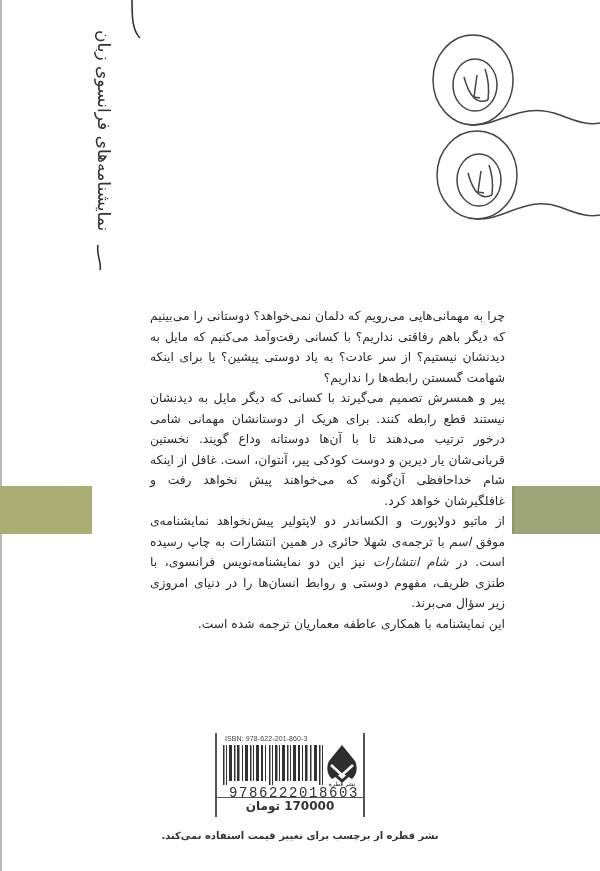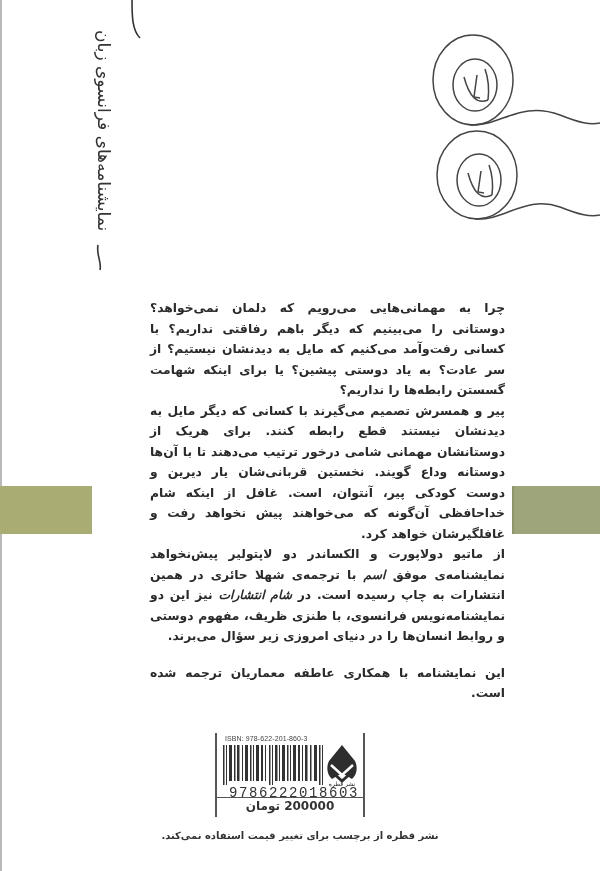--- a/index.html
+++ b/index.html
@@ -6,26 +6,26 @@
   body {
     width: 600px; height: 871px; background: #ffffff; position: relative; overflow: hidden;
     font-family: "DejaVu Sans", sans-serif; color: #2b2b2b;
   }
   .left-edge { position: absolute; left: 0; top: 0; width: 2px; height: 871px; background: #b9b9b9; }
   .vertical-title {
     position: absolute; left: 40px; top: 0; width: 120px; height: 280px;
   }
   .faces { position: absolute; left: 420px; top: 25px; width: 180px; height: 200px; }
   .body-text {
-    position: absolute; left: 150px; top: 298px; width: 355px;
+    position: absolute; left: 150px; top: 306px; width: 355px;
     direction: rtl; text-align: justify; text-align-last: right;
-    font-size: 12.3px; line-height: 20.5px; color: #2a2a2a; font-weight: bold;
+    font-size: 12.3px; line-height: 20.5px; color: #2a2a2a;
   }
   .body-text p { margin: 0; }
-  .body-text p.gap { margin-top: 16px; }
+  .body-text p.gap { margin-top: 0; }
   .body-text i { font-style: italic; }
   .green-left { position: absolute; left: 0; top: 486px; width: 92px; height: 48px; background: #a9ac73; }
   .green-right { position: absolute; left: 512px; top: 486px; width: 88px; height: 48px; background: #9fa57a; border-left: 2px solid #8e956a; }
   .barcode-box {
     position: absolute; left: 215px; top: 733px; width: 146px; height: 84px;
     border-left: 2px solid #555; border-right: 2px solid #555;
   }
   .barcode-box .sep { position: absolute; left: 0; right: 0; top: 64px; height: 1px; background: #555; }
   .isbn { position: absolute; left: 8px; top: 2px; font-size: 7px; color: #444; letter-spacing: 0.1px; font-family: "Liberation Sans", sans-serif; }
   .bars { position: absolute; left: 6px; top: 12px; width: 100px; height: 40px; }
@@ -111,16 +111,16 @@
     </g>
   </svg>
   <div class="digits">9786222018603</div>
   <svg class="logo" viewBox="0 0 34 48">
     <path d="M17 2 L30 18 C33 24 32 32 27 36 L17 30 L7 36 C2 32 1 24 4 18 Z" fill="#2e2e2e"></path>
     <path d="M6 22 L17 32 L28 22" stroke="#fff" stroke-width="2.5" fill="none"></path>
     <path d="M7 29 L17 38 L27 29" stroke="#2e2e2e" stroke-width="3" fill="none"></path>
   </svg>
   <div class="logo-label">نشر قطره</div>
   <div class="sep"></div>
-  <div class="price">200000 تومان</div>
+  <div class="price">170000 تومان</div>
 </div>
 
 <div class="price-note">نشر قطره از برچسب برای تغییر قیمت استفاده نمی‌کند.</div>
 
 </body></html>

